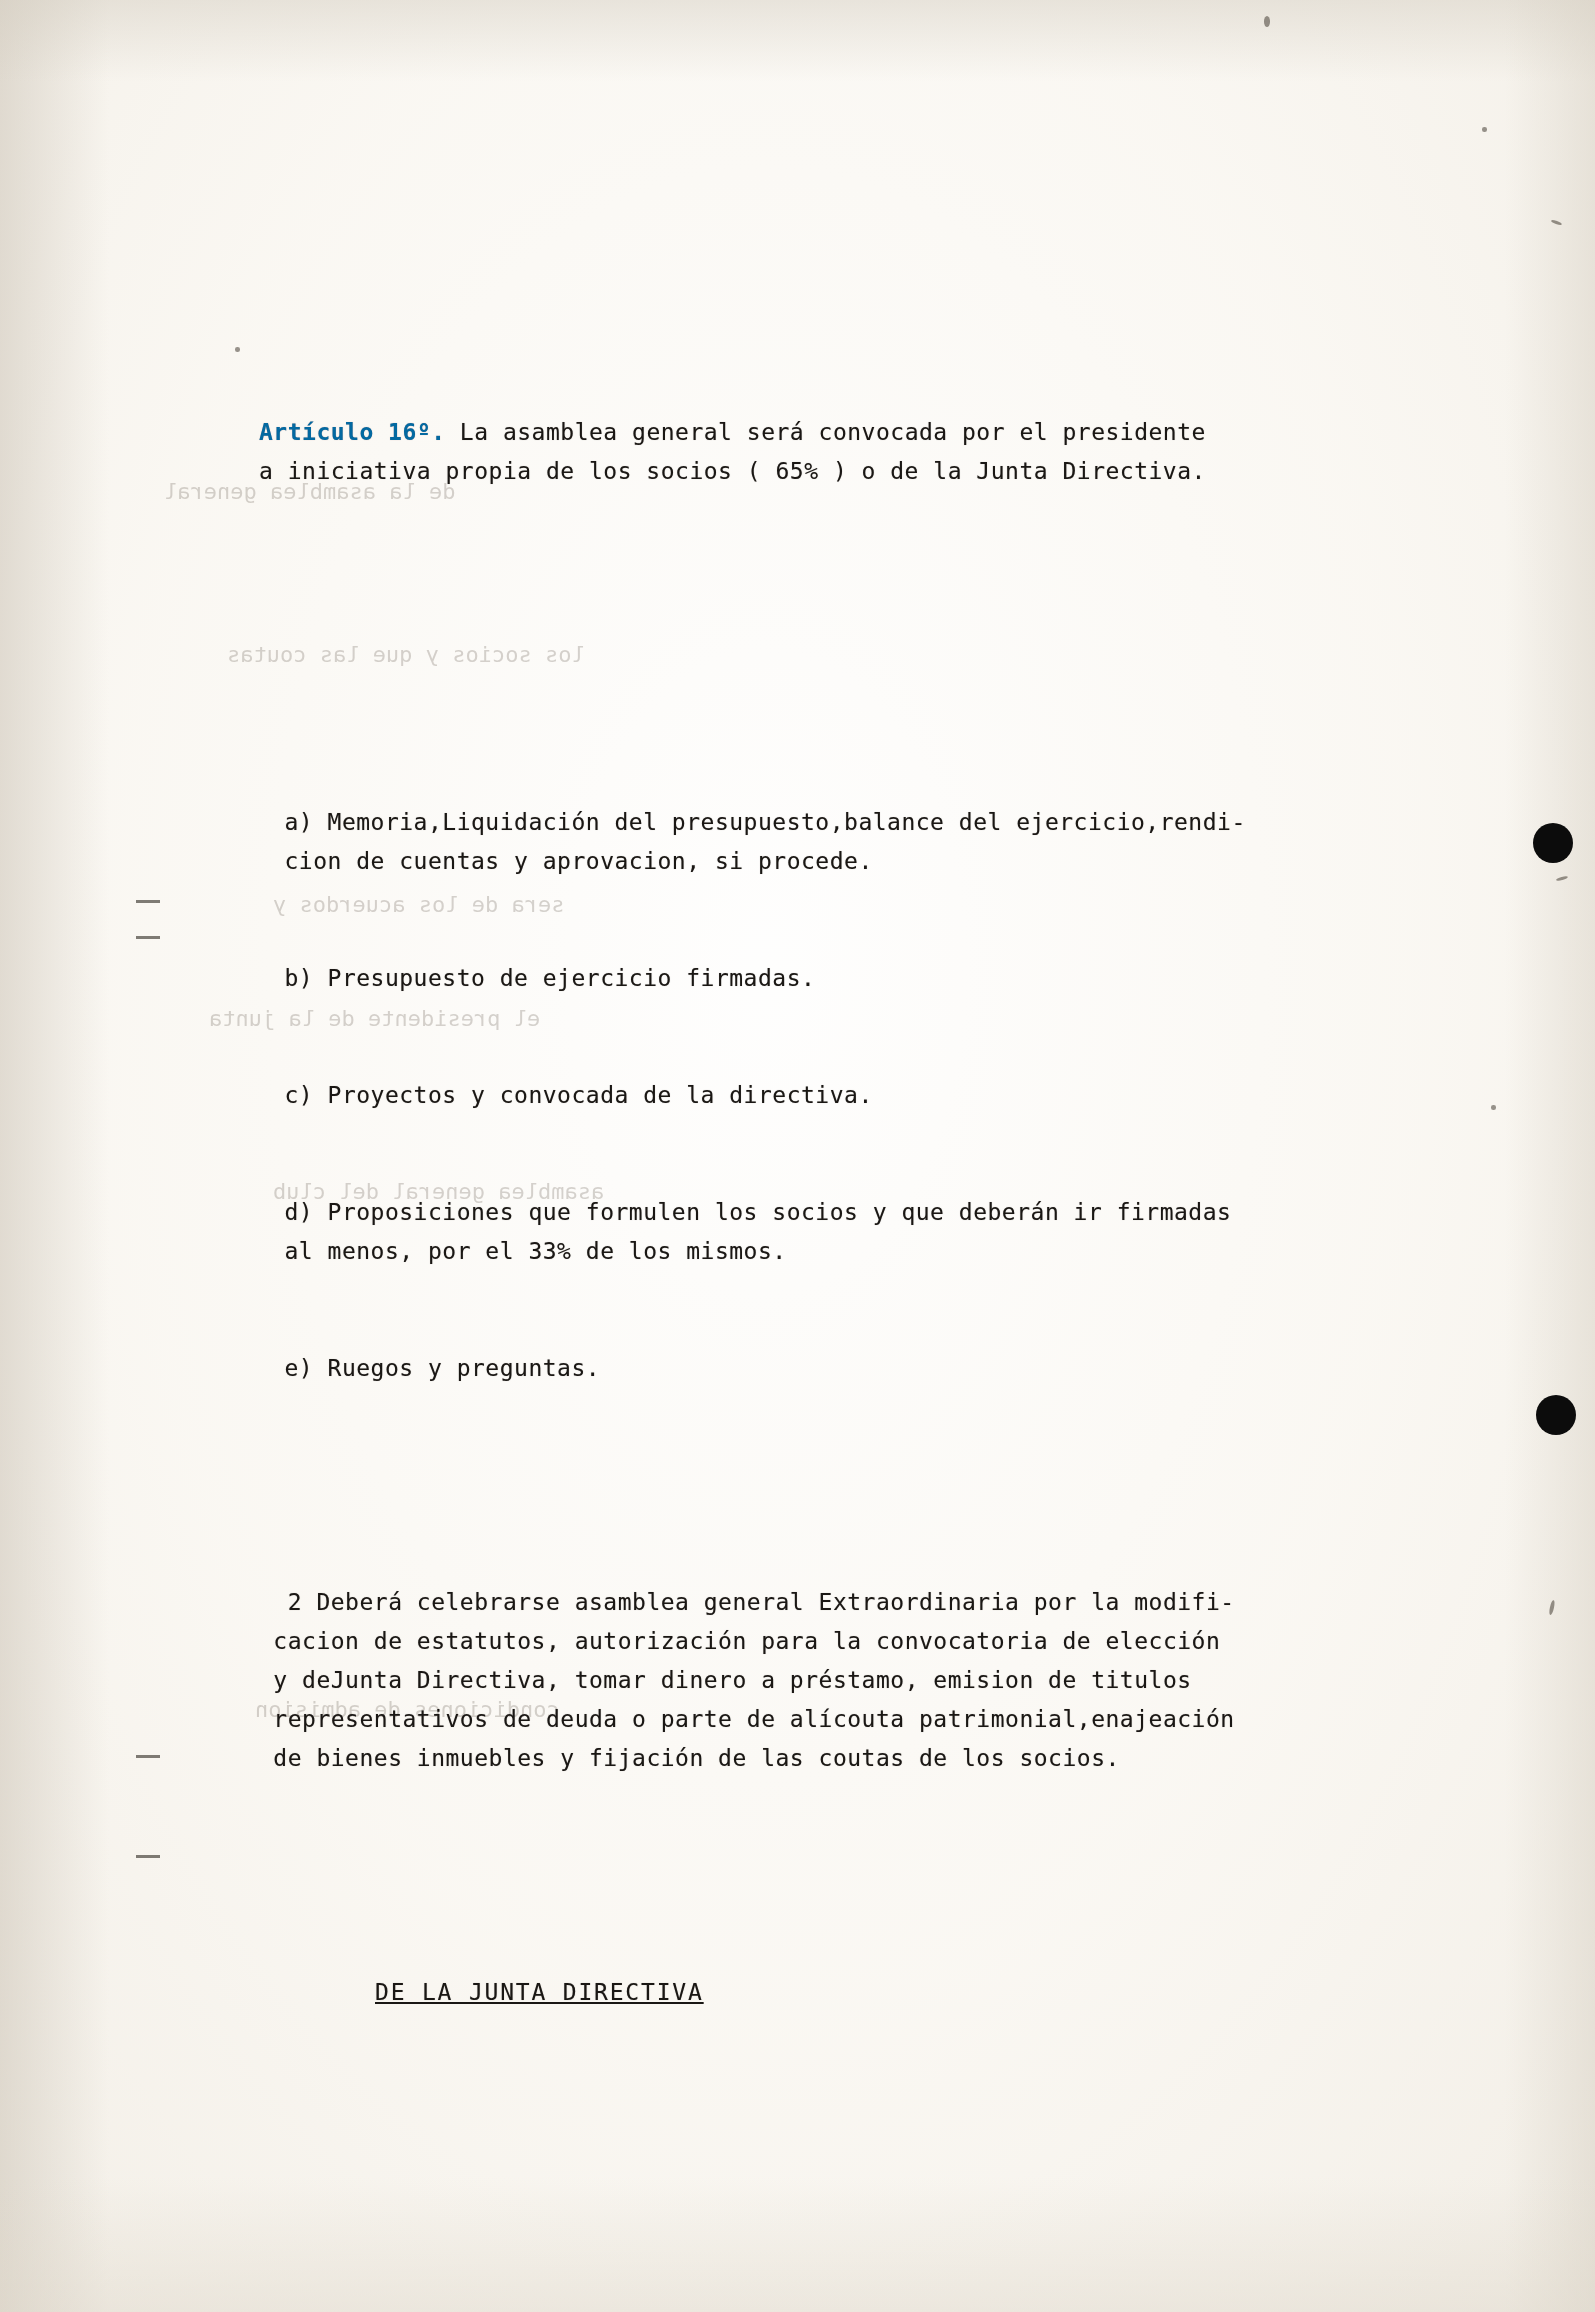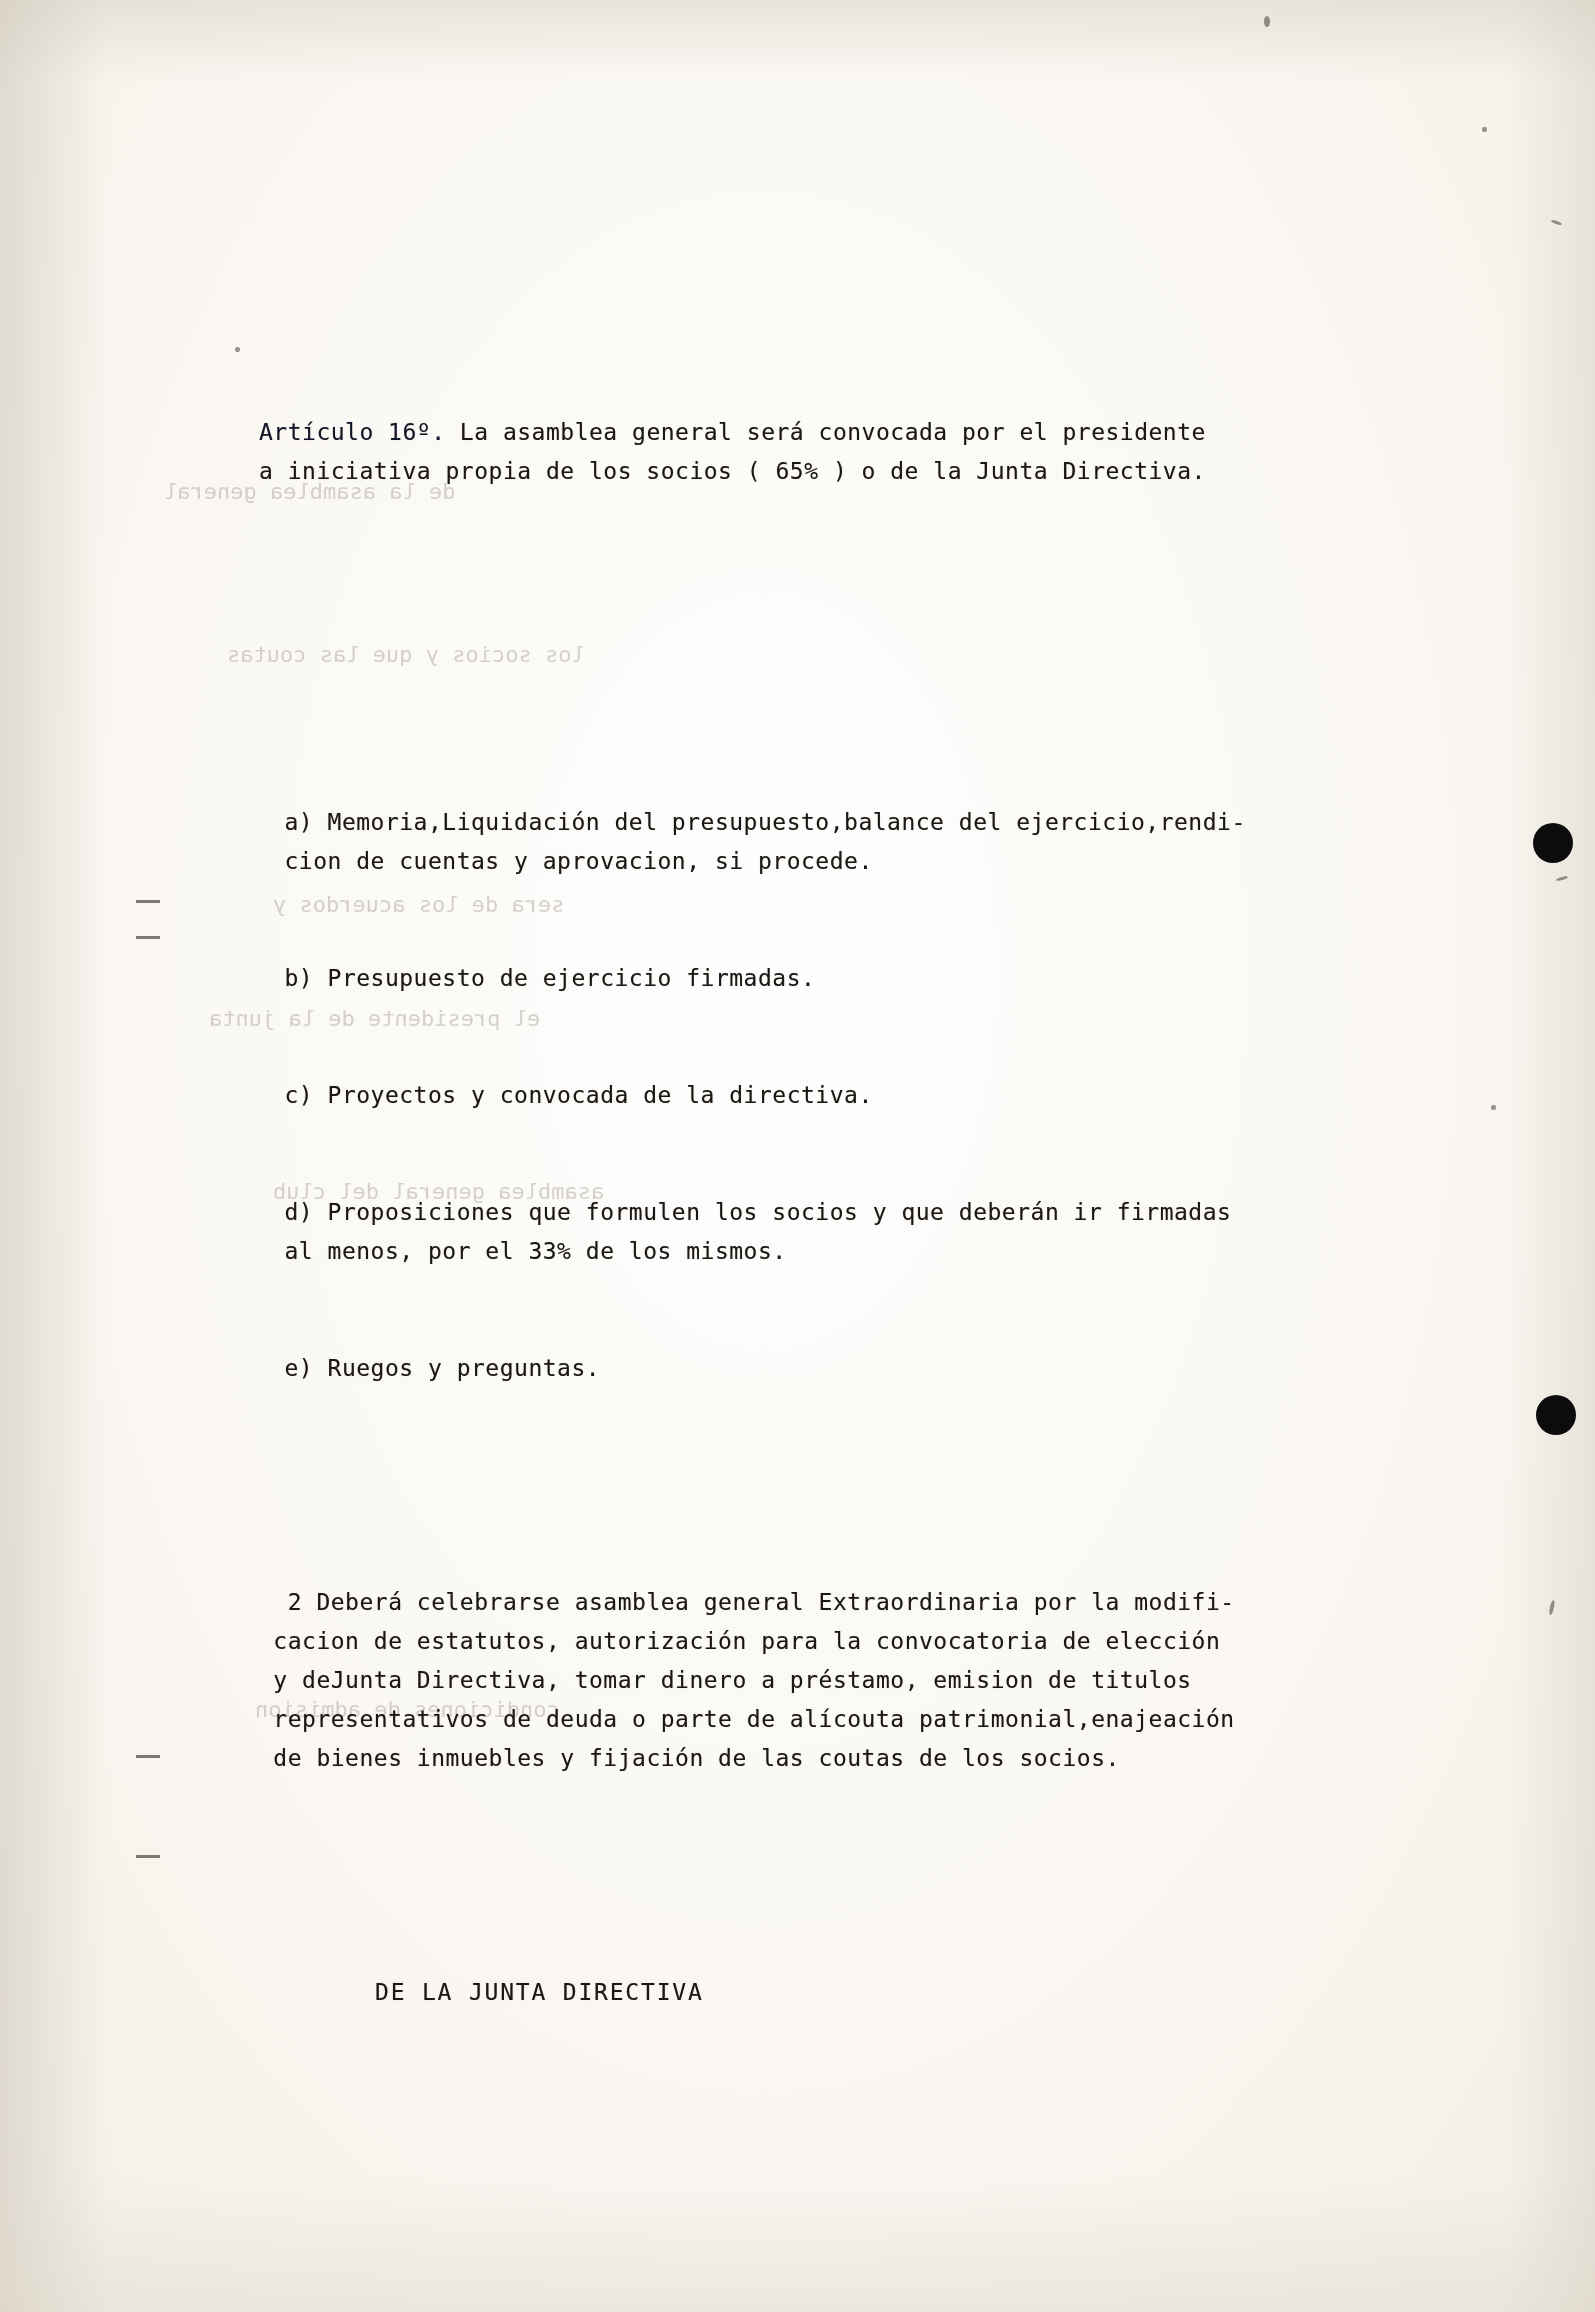--- a/index.html
+++ b/index.html
@@ -57,26 +57,28 @@
     line-height: 39px;
     letter-spacing: 0.5px;
     color: #1a1714;
     white-space: pre-wrap;
     text-shadow: 0 0 0.9px rgba(40,34,28,0.35);
   }
   .block { margin: 0 0 0 0; }
   .spacer { height: 39px; }
   .indent { padding-left: 25.5px; }
   .article-head {
-    color: #0f172a;
+    color: #0369a1;
     text-shadow: 0 0 0.9px rgba(150,50,40,0.4);
+    font-weight: bold;
   }
   .section-title {
     padding-left: 116px;
     letter-spacing: 1.8px;
+    text-decoration: underline;
   }
 
   
   .ghost {
     position: absolute;
     font-family: "DejaVu Sans Mono", monospace;
     font-size: 22px;
     line-height: 38px;
     color: rgba(120,110,98,0.30);
     white-space: pre;

